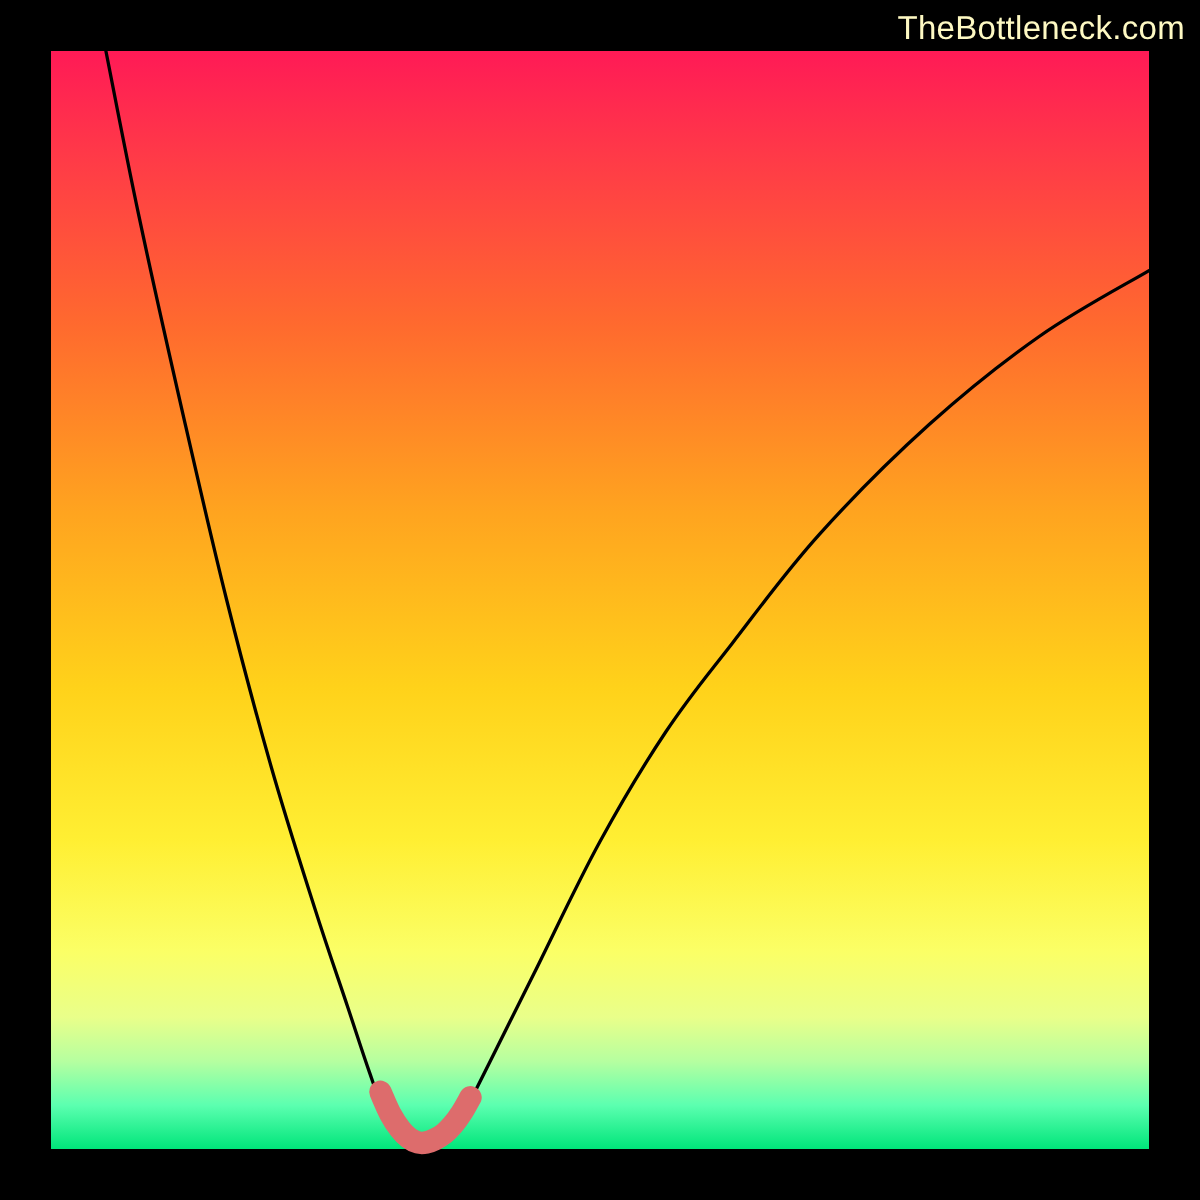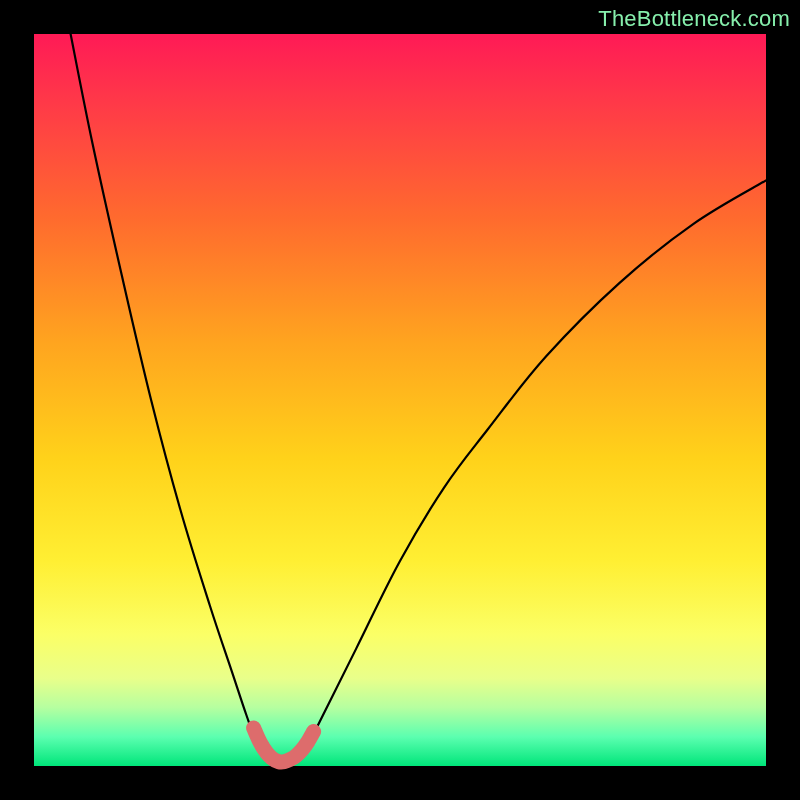--- a/index.html
+++ b/index.html
@@ -38,21 +38,21 @@
       #e9ff8a 88%,
       #b6ffa0 92%,
       #5cffb0 96%,
       #00e57a 100%
     );
   }
   .watermark {
     position: absolute;
     top: 6px;
     right: 10px;
-    color: #86efac;
+    color: #fef9c3;
     font-size: 22px;
     letter-spacing: 0.2px;
     user-select: none;
   }
   svg.curves {
     position: absolute;
     left: 0;
     top: 0;
     width: 732px;
     height: 732px;

